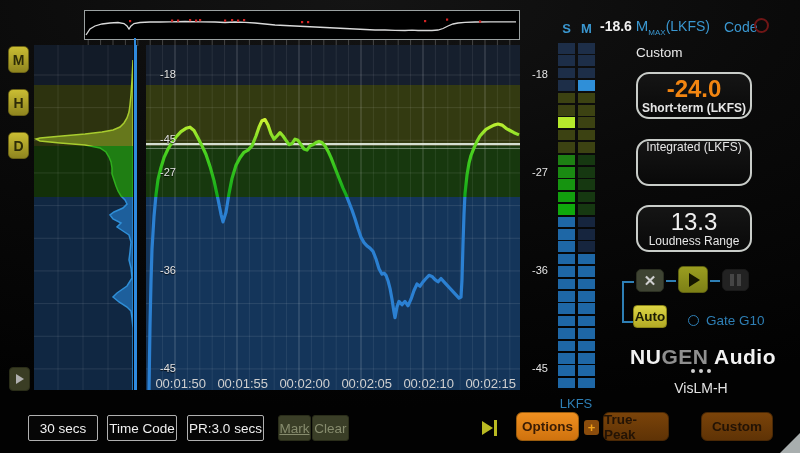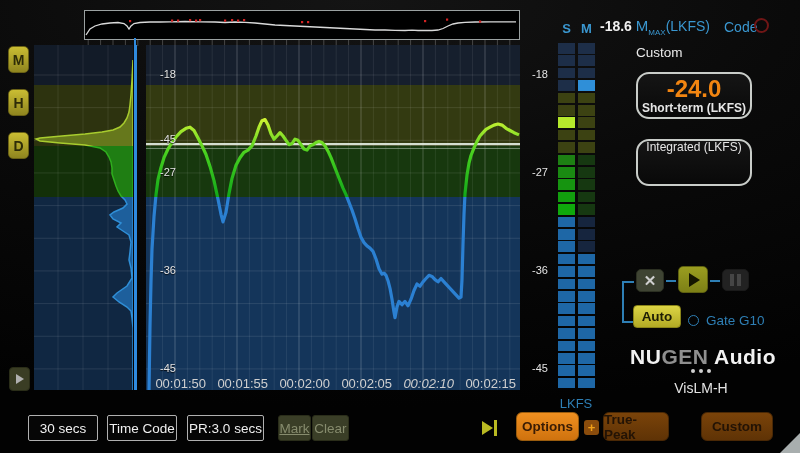--- a/index.html
+++ b/index.html
@@ -217,21 +217,21 @@
         <div class="ylab" style="left: 14px; top: 120.965px;">-27</div>
         <div class="ylab" style="left: 14px; top: 218.93px;">-36</div>
         <div class="ylab" style="left: 14px; top: 316.895px;">-45</div>
       </div>
   </div>
   <div id="xlabels">
       <div class="xlab" style="left: 144px;">00:01:50</div>
       <div class="xlab" style="left: 206px;">00:01:55</div>
       <div class="xlab" style="left: 268px;">00:02:00</div>
       <div class="xlab" style="left: 330px;">00:02:05</div>
-      <div class="xlab" style="left: 392px; font-style: italic;">00:02:10</div>
+      <div class="xlab" style="left: 392px;">00:02:10</div>
       <div class="xlab" style="left: 454px;">00:02:15</div>
     </div>
 
   <div class="mhead" style="left:558px;">S</div>
   <div class="mhead" style="left:578px;">M</div>
   <div class="abs" style="left:558px;top:43px;width:37px;height:349px;">
     <div id="s-col" style="position:absolute;left:0;top:0;width:17px;height:100%;">
         <div class="seg" style="top: 0px; background: rgb(29, 46, 72);"></div>
         <div class="seg" style="top: 12.4px; background: rgb(29, 46, 72);"></div>
         <div class="seg" style="top: 24.8px; background: rgb(29, 46, 72);"></div>
@@ -308,39 +308,43 @@
   <div class="abs" style="left:754px;top:18px;width:15px;height:15px;border:2px solid #701616;border-radius:50%;box-sizing:border-box;"></div>
   <div class="abs" style="left:636px;top:45px;width:116px;text-align:left;font-size:13.5px;color:#eaeaea;">Custom</div>
 
   <div class="abs vbox" style="top:72px;font-weight:bold;">
     <div class="val" style="color:#f28511;">-24.0</div>
     <div class="lbl">Short-term (LKFS)</div>
   </div>
   <div class="abs vbox" style="top:139px;">
     <div class="lbl">Integrated (LKFS)</div>
   </div>
+  <div class="abs vbox" style="top:205px;">
+    <div class="val">13.3</div>
+    <div class="lbl">Loudness Range</div>
+  </div>
 
   <div class="tbtn" style="left:636px;top:269px;width:28px;height:23px;background:#3f4433;border:1px solid #2c3022;">
     <span style="color:#cfcfcf;font-weight:bold;font-size:15px;line-height:15px;">✕</span>
   </div>
   <div class="dash" style="left:666px;top:280px;width:10px;"></div>
   <div class="tbtn" style="left:678px;top:266px;width:30px;height:27px;background:linear-gradient(#9a9d20,#7d8016);border:1px solid #5e6010;">
     <span style="width:0;height:0;border-left:11px solid #151500;border-top:7px solid transparent;border-bottom:7px solid transparent;margin-left:3px;"></span>
   </div>
   <div class="dash" style="left:710px;top:280px;width:10px;"></div>
   <div class="tbtn" style="left:722px;top:269px;width:27px;height:22px;background:#222222;border:1px solid #1a1a1a;">
     <span style="display:flex;gap:3px;">
       <span style="width:4px;height:12px;background:#454545;"></span>
         <span style="width:4px;height:12px;background:#454545;"></span>
     </span>
   </div>
   <div class="abs" style="left:622px;top:281px;width:2px;height:42px;background:#2e7fb5;"></div>
   <div class="dash" style="left:624px;top:281px;width:10px;"></div>
   <div class="dash" style="left:624px;top:321px;width:10px;"></div>
-  <div class="tbtn" style="left:633px;top:305px;width:48px;height:23px;background:linear-gradient(#ddd545,#b2aa24);border:1px solid #8a8418;border-radius:4px;color:#1d1d04;font-size:13.5px;font-weight:bold;">
+  <div class="tbtn" style="left:633px;top:305px;width:34px;height:23px;background:linear-gradient(#ddd545,#b2aa24);border:1px solid #8a8418;border-radius:4px;color:#1d1d04;font-size:13.5px;font-weight:bold;">
       <span>Auto</span>
     </div>
   <div class="abs" style="left:688px;top:315px;width:11px;height:11px;border:1.5px solid #2e7fb5;border-radius:50%;box-sizing:border-box;"></div>
   <div class="abs" style="left:706px;top:313px;font-size:13.5px;color:#2e7fb5;">Gate G10</div>
 
   <div class="abs" style="left:626px;top:345px;width:150px;text-align:right;font-size:21px;font-weight:bold;letter-spacing:0.5px;">
     <span style="color:#f2f2f2;">NU</span><span style="color:#8f8f8f;">GEN</span><span style="color:#f2f2f2;"> Audio</span>
   </div>
   <div class="abs" style="left:626px;top:369px;width:150px;display:flex;justify-content:center;gap:4px;">
     <span style="width:4px;height:4px;border-radius:50%;background:#d0d0d0;"></span>

